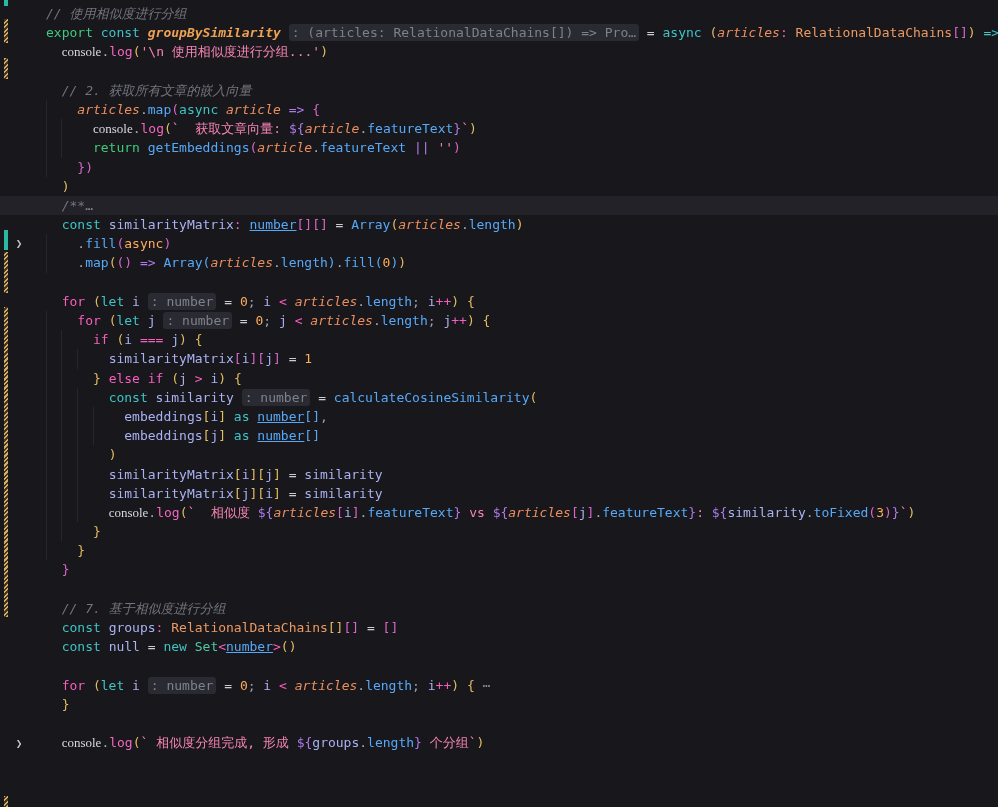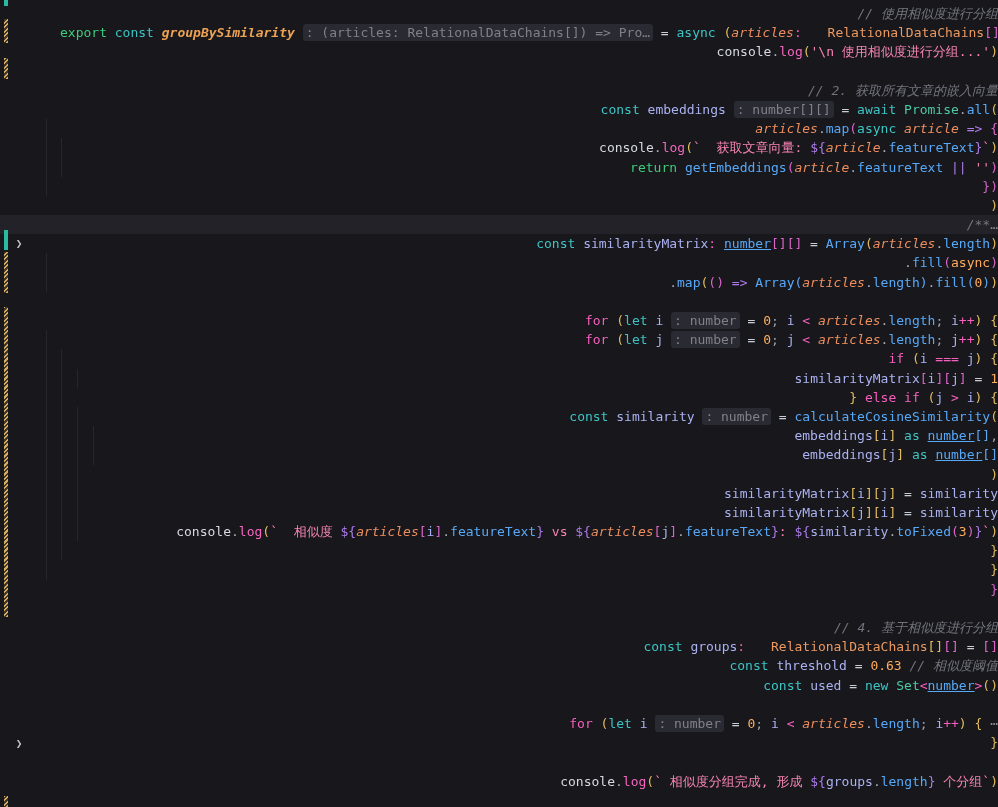--- a/index.html
+++ b/index.html
@@ -8,43 +8,43 @@
     background:var(--background,#17171C);
     font-family:"DejaVu Sans Mono","Liberation Mono",monospace;
   }
   .editor{
     position:relative;width:998px;height:807px;
     font-size:13px;line-height:19.2px;
   }
   .lines{position:absolute;left:0;top:4px;right:0;}
   .line{
     position:relative;height:19.2px;white-space:pre;
-    padding-left:30px;color:#cfcfd6;text-align:right;
+    padding-left:46px;color:#cfcfd6;
   }
   .line.current{background:var(--current_line,#222228);}
   .guide{
     position:absolute;top:0;height:19.2px;width:0;
     border-left:1px solid var(--guide,#26262E);
   }
   
   .t-cmt{color:var(--comment);font-style:italic;}
-  .t-g  {color:var(--kw_green);margin-left:30px;}
+  .t-g  {color:var(--kw_green);}
   .t-kc {color:var(--kw_cyan);}
   .t-kp {color:var(--kw_pink);}
   .t-pk {color:var(--kw_pink);}
   .t-o2 {color:var(--kw_pink);}
   .t-fn {color:var(--func_blue);}
   .t-pr {color:var(--func_blue);}
   .t-ty2{color:var(--func_blue);text-decoration:underline;}
   .t-fnb{color:var(--func_def_orange);font-weight:bold;font-style:italic;}
   .t-fnp{color:var(--method_pink);}
-  .t-ns {color:var(--console_fg);}
+  .t-ns {color:var(--console_fg);font-family:Liberation Serif, serif;}
   .t-v  {color:var(--variable);}
   .t-pi {color:var(--param_orange);font-style:italic;}
-  .t-ty {color:var(--type_orange);margin-left:18px;}
+  .t-ty {color:var(--type_orange);}
   .t-cls{color:var(--class_teal);}
   .t-str{color:var(--string_pink);}
   .t-tp {color:var(--template_purple);}
   .t-ar {color:var(--template_purple);}
   .t-op {color:var(--operator_gray);}
   .t-pu {color:var(--punct_gray);}
   .t-d  {color:var(--dot_gray);}
   .t-num{color:var(--number_orange);}
   .t-b1 {color:var(--bracket_gold);}
   .t-b2 {color:var(--bracket_pink);}
@@ -72,21 +72,20 @@
 </head>
 <body>
 
 <div class="editor">
   <div class="lines" id="lines">
       <div class="line"><span><span class="t-cmt">// 使用相似度进行分组</span></span></div>
       <div class="line"><span><span class="t-g">export </span><span class="t-kc">const </span><span class="t-fnb">groupBySimilarity</span><span class="t-sp"> </span><span class="t-inlay">: (articles: RelationalDataChains[]) =&gt; Pro…</span><span class="t-op"> = </span><span class="t-kc">async </span><span class="t-b1">(</span><span class="t-pi">articles</span><span class="t-pk">: </span><span class="t-ty">RelationalDataChains</span><span class="t-b2">[]</span><span class="t-b1">)</span><span class="t-kc"> =&gt; </span><span class="t-b1">{</span></span></div>
       <div class="line"><span>  <span class="t-ns">console</span><span class="t-d">.</span><span class="t-fnp">log</span><span class="t-b1">(</span><span class="t-str">'\n 使用相似度进行分组...'</span><span class="t-b1">)</span></span></div>
       <div class="line"><span></span></div>
       <div class="line"><span>  <span class="t-cmt">// 2. 获取所有文章的嵌入向量</span></span></div>
-      <div class="line"><span>  <span class="t-kc">const </span><span class="t-v">embeddings</span><span class="t-sp"> </span><span class="t-inlay">: number[][]</span><span class="t-op"> = </span><span class="t-kc">await </span><span class="t-cls">Promise</span><span class="t-d">.</span><span class="t-fn">all</span><span class="t-b1">(</span></span></div>
       <div class="line"><span class="guide" style="left: calc(2ch + 30px);"></span><span>    <span class="t-pi">articles</span><span class="t-d">.</span><span class="t-fn">map</span><span class="t-b2">(</span><span class="t-kc">async </span><span class="t-pi">article</span><span class="t-ar"> =&gt; </span><span class="t-b2">{</span></span></div>
       <div class="line"><span class="guide" style="left: calc(2ch + 30px);"></span><span class="guide" style="left: calc(4ch + 30px);"></span><span>      <span class="t-ns">console</span><span class="t-d">.</span><span class="t-fnp">log</span><span class="t-b1">(</span><span class="t-str">`  获取文章向量: </span><span class="t-tp">${</span><span class="t-pi">article</span><span class="t-d">.</span><span class="t-pr">featureText</span><span class="t-tp">}</span><span class="t-str">`</span><span class="t-b1">)</span></span></div>
       <div class="line"><span class="guide" style="left: calc(2ch + 30px);"></span><span class="guide" style="left: calc(4ch + 30px);"></span><span>      <span class="t-g">return </span><span class="t-fn">getEmbeddings</span><span class="t-b2">(</span><span class="t-pi">article</span><span class="t-d">.</span><span class="t-pr">featureText</span><span class="t-ar"> || </span><span class="t-str">''</span><span class="t-b2">)</span></span></div>
       <div class="line"><span class="guide" style="left: calc(2ch + 30px);"></span><span>    <span class="t-b2">})</span></span></div>
       <div class="line"><span>  <span class="t-b1">)</span></span></div>
       <div class="line current"><span>  <span class="t-cmt">/**</span><span class="t-el">…</span></span></div>
       <div class="line"><span>  <span class="t-kc">const </span><span class="t-v">similarityMatrix</span><span class="t-pk">: </span><span class="t-ty2">number</span><span class="t-b2">[][]</span><span class="t-op"> = </span><span class="t-fn">Array</span><span class="t-b1">(</span><span class="t-pi">articles</span><span class="t-d">.</span><span class="t-pr">length</span><span class="t-b1">)</span></span></div>
       <div class="line"><span class="guide" style="left: calc(2ch + 30px);"></span><span>    <span class="t-d">.</span><span class="t-fn">fill</span><span class="t-b2">(</span><span class="t-num">async</span><span class="t-b2">)</span></span></div>
       <div class="line"><span class="guide" style="left: calc(2ch + 30px);"></span><span>    <span class="t-d">.</span><span class="t-fn">map</span><span class="t-b1">(</span><span class="t-b2">()</span><span class="t-ar"> =&gt; </span><span class="t-fn">Array</span><span class="t-b3">(</span><span class="t-pi">articles</span><span class="t-d">.</span><span class="t-pr">length</span><span class="t-b3">)</span><span class="t-d">.</span><span class="t-fn">fill</span><span class="t-b3">(</span><span class="t-num">0</span><span class="t-b3">)</span><span class="t-b1">)</span></span></div>
       <div class="line"><span></span></div>
@@ -99,24 +98,23 @@
       <div class="line"><span class="guide" style="left: calc(2ch + 30px);"></span><span class="guide" style="left: calc(4ch + 30px);"></span><span class="guide" style="left: calc(6ch + 30px);"></span><span class="guide" style="left: calc(8ch + 30px);"></span><span>          <span class="t-v">embeddings</span><span class="t-b1">[</span><span class="t-v">i</span><span class="t-b1">]</span><span class="t-kc"> as </span><span class="t-ty2">number</span><span class="t-b3">[]</span><span class="t-pu">,</span></span></div>
       <div class="line"><span class="guide" style="left: calc(2ch + 30px);"></span><span class="guide" style="left: calc(4ch + 30px);"></span><span class="guide" style="left: calc(6ch + 30px);"></span><span class="guide" style="left: calc(8ch + 30px);"></span><span>          <span class="t-v">embeddings</span><span class="t-b1">[</span><span class="t-v">j</span><span class="t-b1">]</span><span class="t-kc"> as </span><span class="t-ty2">number</span><span class="t-b3">[]</span></span></div>
       <div class="line"><span class="guide" style="left: calc(2ch + 30px);"></span><span class="guide" style="left: calc(4ch + 30px);"></span><span class="guide" style="left: calc(6ch + 30px);"></span><span>        <span class="t-b1">)</span></span></div>
       <div class="line"><span class="guide" style="left: calc(2ch + 30px);"></span><span class="guide" style="left: calc(4ch + 30px);"></span><span class="guide" style="left: calc(6ch + 30px);"></span><span>        <span class="t-v">similarityMatrix</span><span class="t-b1">[</span><span class="t-v">i</span><span class="t-b1">][</span><span class="t-v">j</span><span class="t-b1">]</span><span class="t-op"> = </span><span class="t-v">similarity</span></span></div>
       <div class="line"><span class="guide" style="left: calc(2ch + 30px);"></span><span class="guide" style="left: calc(4ch + 30px);"></span><span class="guide" style="left: calc(6ch + 30px);"></span><span>        <span class="t-v">similarityMatrix</span><span class="t-b1">[</span><span class="t-v">j</span><span class="t-b1">][</span><span class="t-v">i</span><span class="t-b1">]</span><span class="t-op"> = </span><span class="t-v">similarity</span></span></div>
       <div class="line"><span class="guide" style="left: calc(2ch + 30px);"></span><span class="guide" style="left: calc(4ch + 30px);"></span><span class="guide" style="left: calc(6ch + 30px);"></span><span>        <span class="t-ns">console</span><span class="t-d">.</span><span class="t-fnp">log</span><span class="t-b1">(</span><span class="t-str">`  相似度 </span><span class="t-tp">${</span><span class="t-pi">articles</span><span class="t-b2">[</span><span class="t-v">i</span><span class="t-b2">]</span><span class="t-d">.</span><span class="t-pr">featureText</span><span class="t-tp">}</span><span class="t-str"> vs </span><span class="t-tp">${</span><span class="t-pi">articles</span><span class="t-b2">[</span><span class="t-v">j</span><span class="t-b2">]</span><span class="t-d">.</span><span class="t-pr">featureText</span><span class="t-tp">}</span><span class="t-str">: </span><span class="t-tp">${</span><span class="t-v">similarity</span><span class="t-d">.</span><span class="t-fn">toFixed</span><span class="t-b2">(</span><span class="t-num">3</span><span class="t-b2">)</span><span class="t-tp">}</span><span class="t-str">`</span><span class="t-b1">)</span></span></div>
       <div class="line"><span class="guide" style="left: calc(2ch + 30px);"></span><span class="guide" style="left: calc(4ch + 30px);"></span><span>      <span class="t-b1">}</span></span></div>
       <div class="line"><span class="guide" style="left: calc(2ch + 30px);"></span><span>    <span class="t-b1">}</span></span></div>
       <div class="line"><span>  <span class="t-b2">}</span></span></div>
       <div class="line"><span></span></div>
-      <div class="line"><span>  <span class="t-cmt">// 4. 基于相似度进行分组</span></span></div>
+      <div class="line"><span>  <span class="t-cmt">// 7. 基于相似度进行分组</span></span></div>
       <div class="line"><span>  <span class="t-kc">const </span><span class="t-v">groups</span><span class="t-pk">: </span><span class="t-ty">RelationalDataChains</span><span class="t-b1">[]</span><span class="t-b2">[]</span><span class="t-op"> = </span><span class="t-b2">[]</span></span></div>
-      <div class="line"><span>  <span class="t-kc">const </span><span class="t-v">threshold</span><span class="t-op"> = </span><span class="t-num">0.63</span><span class="t-cmt"> // 相似度阈值</span></span></div>
-      <div class="line"><span>  <span class="t-kc">const </span><span class="t-v">used</span><span class="t-op"> = </span><span class="t-kc">new </span><span class="t-cls">Set</span><span class="t-o2">&lt;</span><span class="t-ty2">number</span><span class="t-o2">&gt;</span><span class="t-b1">()</span></span></div>
+      <div class="line"><span>  <span class="t-kc">const </span><span class="t-v">null</span><span class="t-op"> = </span><span class="t-kc">new </span><span class="t-cls">Set</span><span class="t-o2">&lt;</span><span class="t-ty2">number</span><span class="t-o2">&gt;</span><span class="t-b1">()</span></span></div>
       <div class="line"><span></span></div>
       <div class="line"><span>  <span class="t-kp">for </span><span class="t-b1">(</span><span class="t-kc">let </span><span class="t-v">i</span><span class="t-sp"> </span><span class="t-inlay">: number</span><span class="t-op"> = </span><span class="t-num">0</span><span class="t-pu">; </span><span class="t-v">i</span><span class="t-o2"> &lt; </span><span class="t-pi">articles</span><span class="t-d">.</span><span class="t-pr">length</span><span class="t-pu">; </span><span class="t-v">i</span><span class="t-o2">++</span><span class="t-b1">)</span><span class="t-sp"> </span><span class="t-b1">{</span><span class="t-el"> ⋯</span></span></div>
       <div class="line"><span>  <span class="t-b1">}</span></span></div>
       <div class="line"><span></span></div>
       <div class="line"><span>  <span class="t-ns">console</span><span class="t-d">.</span><span class="t-fnp">log</span><span class="t-b1">(</span><span class="t-str">` 相似度分组完成, 形成 </span><span class="t-tp">${</span><span class="t-v">groups</span><span class="t-d">.</span><span class="t-pr">length</span><span class="t-tp">}</span><span class="t-str"> 个分组`</span><span class="t-b1">)</span></span></div>
     </div>
   <div id="gutter">
       <div class="gutter-mark teal" style="top: 0px; height: 6px;"></div>
       <div class="gutter-mark" style="top: 19px; height: 24px;"></div>
       <div class="gutter-mark" style="top: 58px; height: 21px;"></div>

